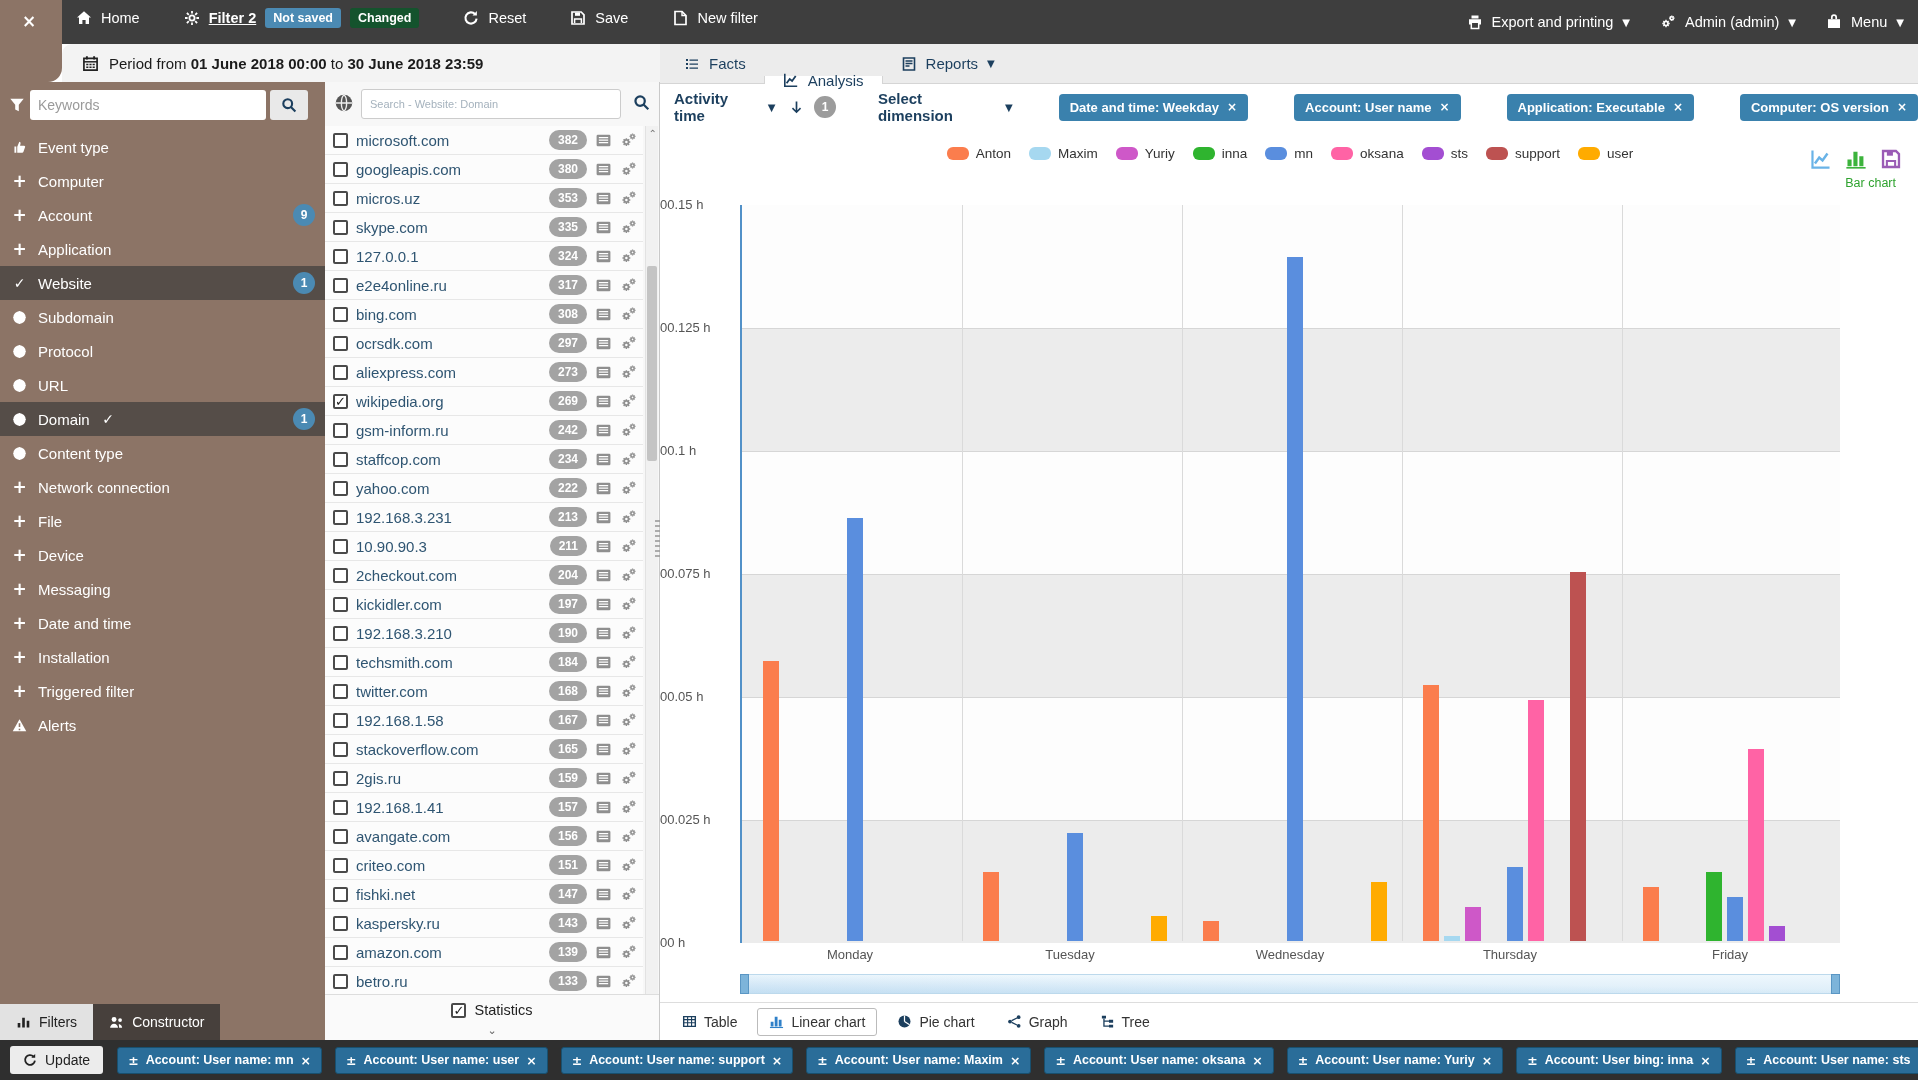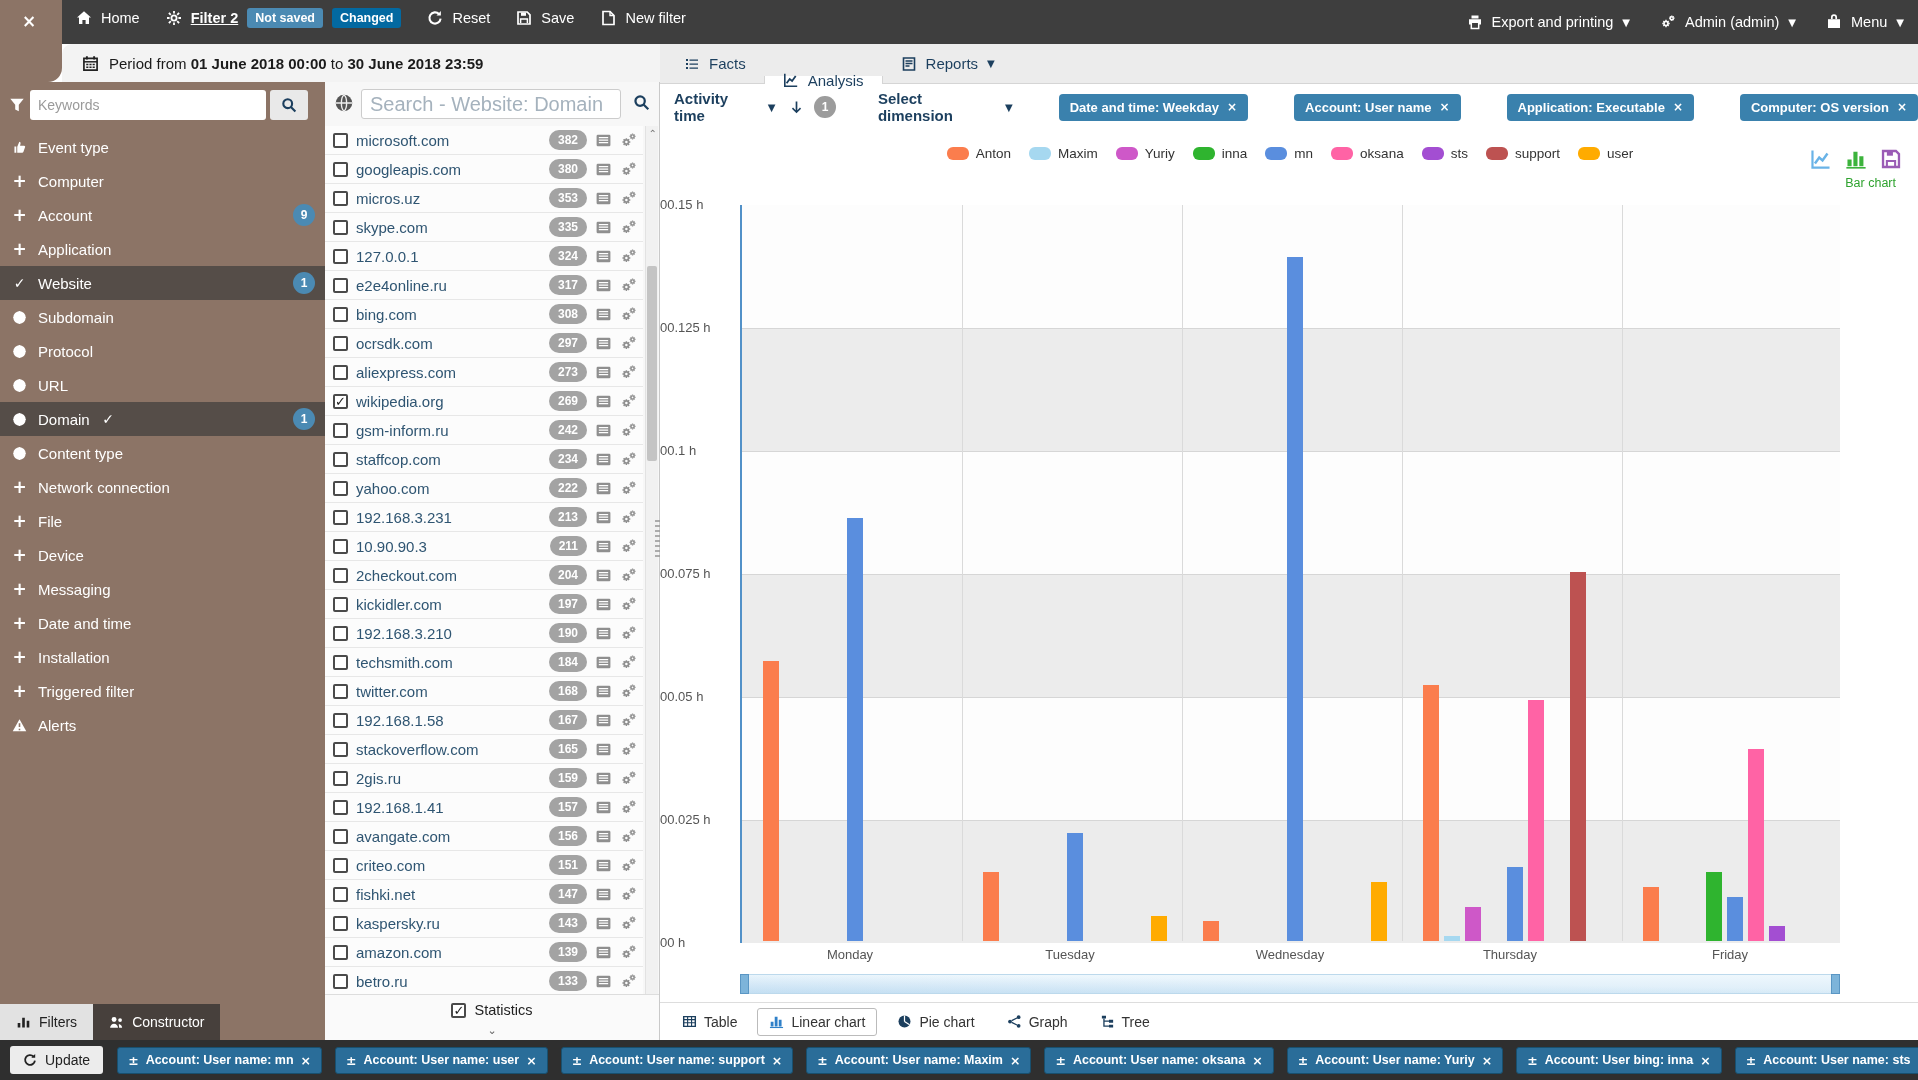--- a/index.html
+++ b/index.html
@@ -5,28 +5,28 @@
   html,body{margin:0;padding:0;background:#888;}
   *{box-sizing:border-box;}
   .stage{position:relative;width:1918px;height:1080px;background:#fff;overflow:hidden;
          font-family:"Liberation Sans","DejaVu Sans",sans-serif;font-size:14px;color:#222;}
   .icon{display:inline-flex;align-items:center;justify-content:center;line-height:0;}
   .icon svg{width:1em;height:1em;}
   .glyph{font-family:"DejaVu Sans",sans-serif;}
 
   
   .topbar{position:absolute;left:0;top:0;right:0;height:44px;background:#3e3e3e;color:#fff;z-index:3;}
-  .tb-left{position:absolute;left:76px;top:0;height:36px;display:flex;align-items:center;gap:26px;}
+  .tb-left{position:absolute;left:76px;top:0;height:36px;display:flex;align-items:center;gap:44px;}
   .tb-right{position:absolute;right:14px;top:0;height:44px;display:flex;align-items:center;gap:30px;}
   .tb-item{display:flex;align-items:center;gap:9px;font-size:14.5px;color:#fff;cursor:pointer;white-space:nowrap;}
   .tb-item .icon{font-size:16px;}
   .tb-bold{font-weight:700;text-decoration:underline;}
   .badge{border-radius:3px;padding:3px 8px;font-size:12.5px;font-weight:700;color:#fff;}
   .badge-ns{background:#4b8ab3;}
-  .badge-ch{background:#0369a1;}
+  .badge-ch{background:#14532d;}
   .caret{font-size:10px;}
 
   
   .corner{position:absolute;left:0;top:0;width:62px;height:82px;background:#8c7466;z-index:4;border-radius:0 0 14px 0;}
   .corner .x{position:absolute;left:22px;top:11px;color:#fff;font-size:17px;font-weight:700;cursor:pointer;}
 
   
   .period{position:absolute;left:62px;top:44px;width:598px;height:38px;background:#f3f3f3;z-index:2;
           display:flex;align-items:center;padding-left:20px;gap:10px;color:#1b1b1b;font-size:15px;border-radius:10px 0 0 0;}
   .period .icon{font-size:17px;color:#222;}
@@ -54,21 +54,21 @@
   .sftab{display:flex;align-items:center;gap:8px;padding:0 16px;font-size:14px;cursor:pointer;}
   .sftab .icon{font-size:15px;}
   .sftab.active{background:#e2e2e2;color:#222;}
   .sftab.inactive{background:#47403c;color:#fff;}
 
   
   .midpanel{position:absolute;left:325px;top:82px;width:335px;bottom:40px;background:#f7f7f7;border-right:1px solid #c9c9c9;z-index:1;}
   .dsearch{position:absolute;left:0;top:6px;width:100%;height:32px;}
   .dsearch .globe{position:absolute;left:9px;top:5px;font-size:20px;color:#555;}
   .d-input{position:absolute;left:36px;top:1px;width:260px;height:30px;border:1px solid #ccc;border-radius:3px;padding:0 8px;
-           font-size:20px;font-family:inherit;color:#a16207;outline:none;background:#fff;}
+           font-size:11px;font-family:inherit;color:#a16207;outline:none;background:#fff;}
   .d-input::placeholder{color:#a5b2bd;}
   .d-mag{position:absolute;left:302px;top:5px;font-size:17px;color:#1c3f5e;cursor:pointer;background:none;border:none;}
   .dlist{position:absolute;left:0;top:44px;right:16px;bottom:46px;overflow:hidden;background:#fff;}
   .drow{height:29px;display:flex;align-items:center;gap:8px;padding:0 6px 0 8px;border-bottom:1px solid #e7e7e7;background:#fcfcfc;}
   .drow .dom{color:#2f5572;font-size:15px;white-space:nowrap;}
   .cb{width:15px;height:15px;border:2px solid #4a4a4a;border-radius:2px;background:#fff;display:inline-flex;
       align-items:center;justify-content:center;flex:0 0 auto;cursor:pointer;}
   .cb.checked::after{content:"✓";font-family:"DejaVu Sans";color:#1c1c1c;font-size:13px;font-weight:700;line-height:1;}
   .pill{margin-left:auto;background:#a3a3a3;color:#fff;border-radius:10px;font-size:12px;font-weight:700;
         padding:3px 9px;min-width:36px;text-align:center;}

